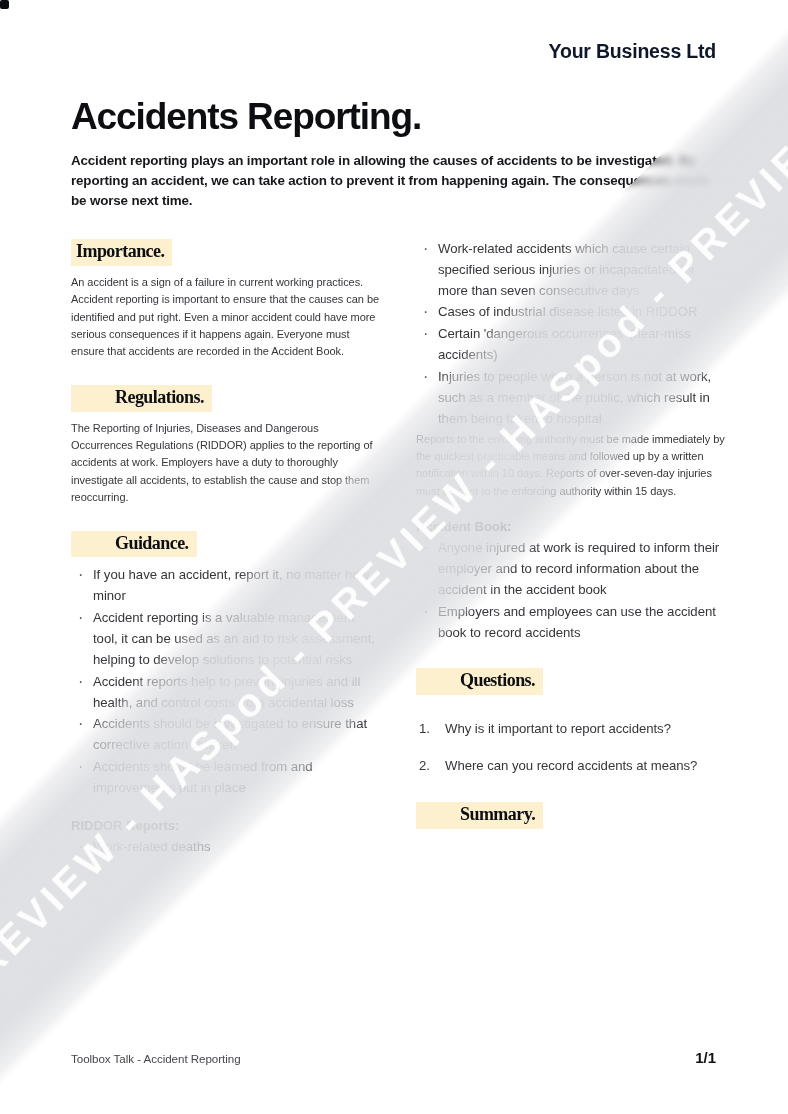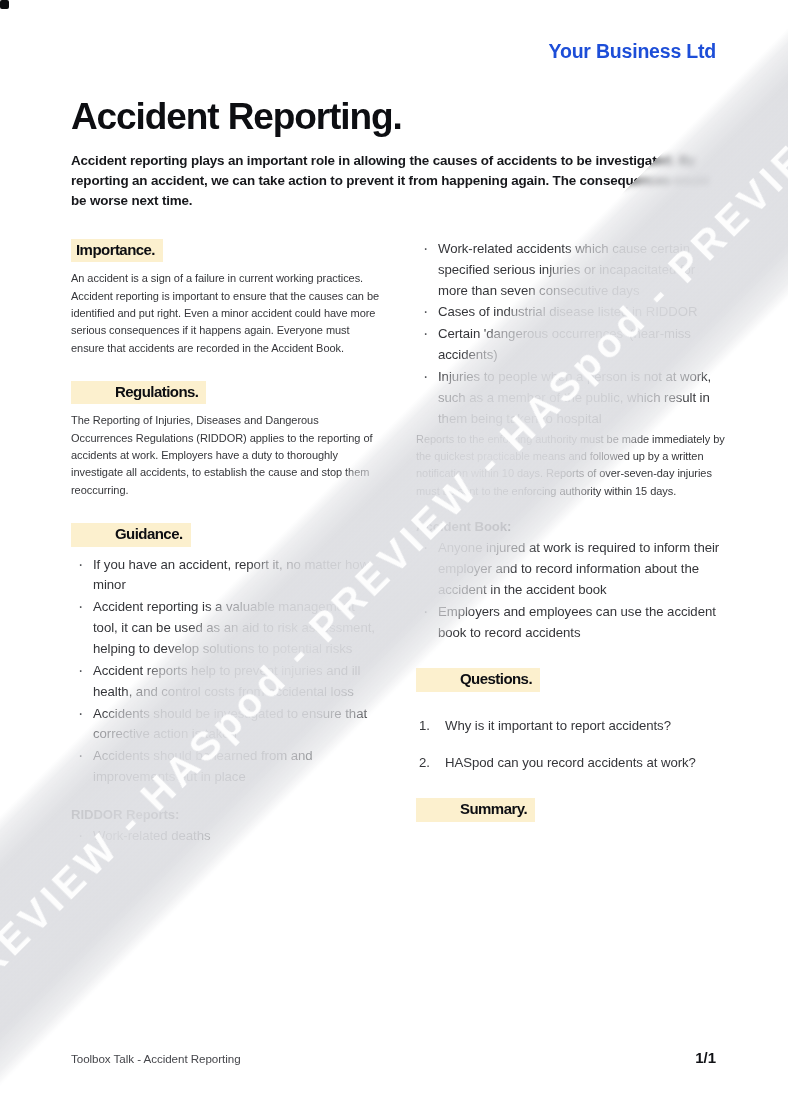--- a/index.html
+++ b/index.html
@@ -29,21 +29,21 @@
   }
 
   
   .doc-header {
     text-align: right;
     height: 36px;
   }
   .business-name {
     font-size: 19.5px;
     font-weight: 700;
-    color: #1d4ed8;
+    color: #0f172a;
     letter-spacing: -0.2px;
     display: inline-block;
   }
 
   
   .doc-title {
     margin: 22px 0 0 0;
     font-size: 37px;
     line-height: 1.02;
     font-weight: 700;
@@ -68,27 +68,28 @@
   }
   .col {
     width: 309px;
     flex: 0 0 309px;
   }
 
   
   .sec-head {
     display: inline-block;
     background: #fcf0ce;
-    font-size: 15px;
+    font-size: 18px;
     font-weight: 700;
     color: #0d0e12;
     letter-spacing: -0.55px;
     padding: 2px 8px 3px 5px;
     margin: 0 0 8px 0;
     line-height: 1.22;
+    font-family: Liberation Serif, serif;
   }
   .sec-head.spaced-top { margin-top: 24px; padding-left: 44px; }
 
   .body-text {
     margin: 0;
     font-size: 11px;
     line-height: 1.58;
     color: #35363a;
     letter-spacing: -0.05px;
   }
@@ -220,21 +221,21 @@
 <body>
 
 <div class="page">
 
   <div class="sheet">
 
     <div class="doc-header">
       <div class="business-name">Your Business Ltd</div>
     </div>
 
-    <h1 class="doc-title">Accident Reporting.</h1>
+    <h1 class="doc-title">Accidents Reporting.</h1>
 
     <p class="doc-intro">Accident reporting plays an important role in allowing the causes of accidents to be investigated. By reporting an accident, we can take action to prevent it from happening again. The consequences could be worse next time.</p>
 
     <div class="columns">
 
       <div class="col">
 
         <div class="sec-head">Importance.</div>
         <p class="body-text">An accident is a sign of a failure in current working practices. Accident reporting is important to ensure that the causes can be identified and put right. Even a minor accident could have more serious consequences if it happens again. Everyone must ensure that accidents are recorded in the Accident Book.</p>
 
@@ -269,21 +270,21 @@
 
         <div class="sub-head spaced-top">Accident Book:</div>
         <ul class="bullets">
           <li>Anyone injured at work is required to inform their employer and to record information about the accident in the accident book</li>
           <li>Employers and employees can use the accident book to record accidents</li>
         </ul>
 
         <div class="sec-head spaced-top">Questions.</div>
         <ol class="numbers">
           <li>Why is it important to report accidents?</li>
-          <li>HASpod can you record accidents at work?</li>
+          <li>Where can you record accidents at means?</li>
         </ol>
 
         <div class="sec-head spaced-top">Summary.</div>
 
       </div>
 
     </div>
 
   </div>
 

